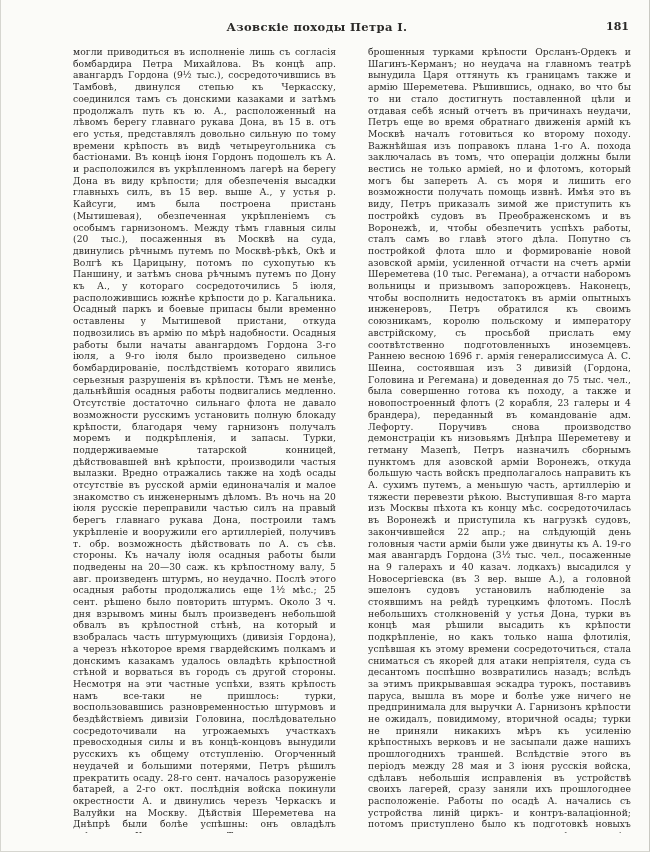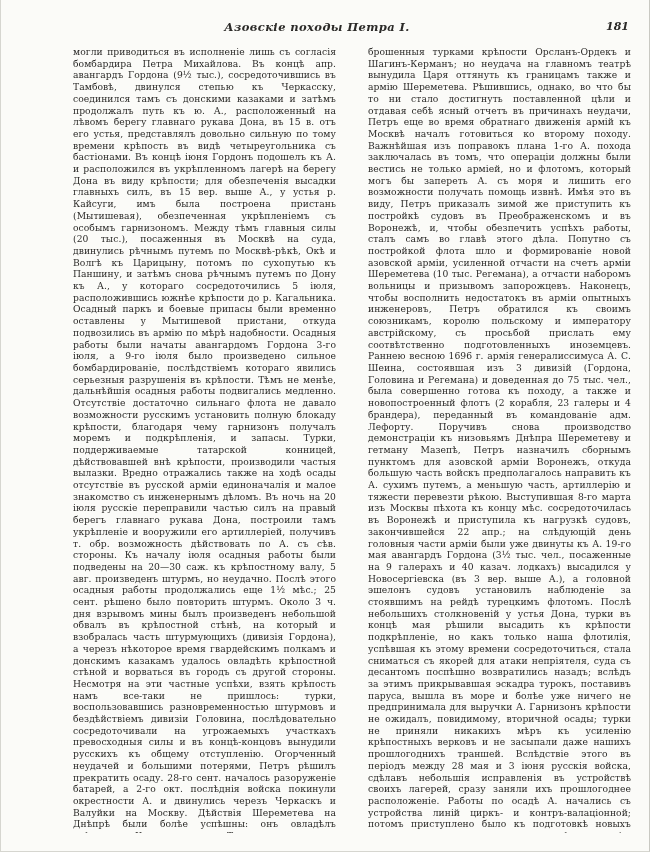--- a/index.html
+++ b/index.html
@@ -20,21 +20,20 @@
     overflow: hidden;
     font-family: "DejaVu Serif", "Liberation Serif", serif;
     color: #2b2a28;
   }
   .header {
     position: absolute;
     top: 20px;
     left: 72px;
     right: 18px;
     height: 18px;
-    font-style: italic;
   }
   .header-title {
     position: absolute;
     left: 0;
     right: 70px;
     text-align: center;
     font-size: 11.5px;
     font-weight: bold;
     letter-spacing: 0.4px;
     white-space: nowrap;

